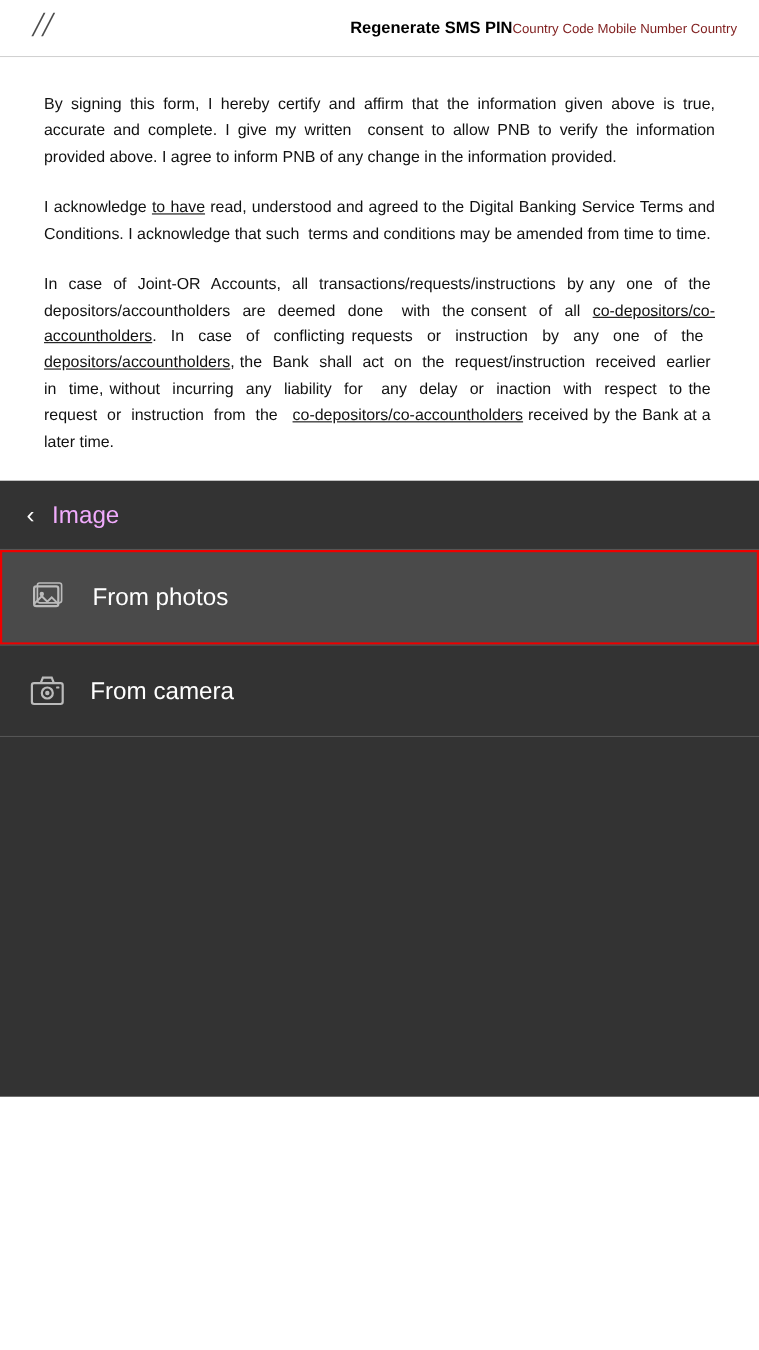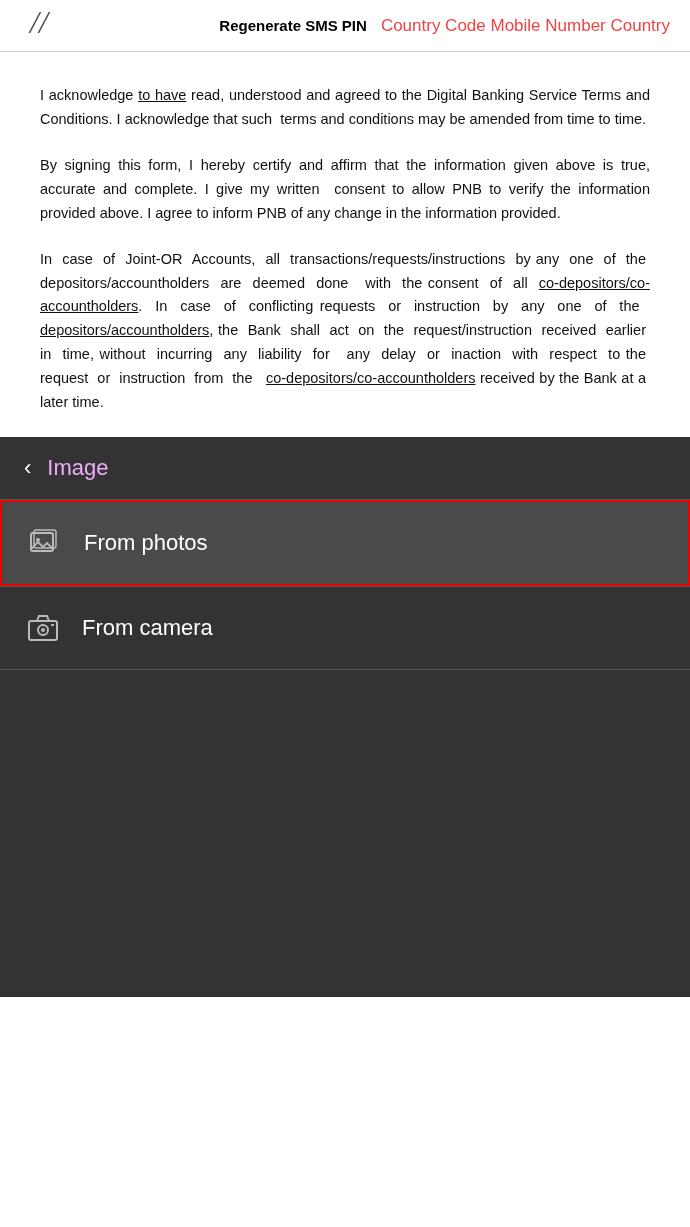--- a/index.html
+++ b/index.html
@@ -25,26 +25,26 @@
       display: flex;
       justify-content: flex-end;
       align-items: center;
       min-height: 52px;
     }
 
     .top-bar-title {
       font-weight: bold;
       font-size: 15px;
       color: #000;
-      margin-right: 14px;
+      margin-right: 0;
     }
 
     .top-bar-subtitle {
-      font-size: 17px;
-      color: #ef4444;
+      font-size: 12px;
+      color: #7f1d1d;
     }
 
     .top-bar-handwriting {
       position: absolute;
       left: 30px;
       top: 4px;
       font-size: 32px;
       color: #000;
       font-style: italic;
       font-family: cursive;
@@ -180,30 +180,30 @@
 <div class="document-section">
   <div class="top-bar">
     <span class="top-bar-handwriting">//</span>
     <span class="top-bar-title">Regenerate SMS PIN</span>
     <span class="top-bar-subtitle">Country Code Mobile Number Country</span>
   </div>
 
   <div class="document-content">
 
     <p class="paragraph">
-      I acknowledge <span class="underline">to have</span> read, understood and agreed to the Digital
-      Banking Service Terms and Conditions. I acknowledge that such&nbsp; terms
-      and conditions may be amended from time to time.
-    </p>
-
-    <p class="paragraph">
       By signing this form, I hereby certify and affirm that the information
       given above is true, accurate and complete. I give my written&nbsp; consent
       to allow PNB to verify the information provided above. I agree to
       inform PNB of any change in the information provided.
+    </p>
+
+    <p class="paragraph">
+      I acknowledge <span class="underline">to have</span> read, understood and agreed to the Digital
+      Banking Service Terms and Conditions. I acknowledge that such&nbsp; terms
+      and conditions may be amended from time to time.
     </p>
 
     <p class="paragraph">
       In&nbsp; case&nbsp; of&nbsp; Joint-OR&nbsp; Accounts,&nbsp; all&nbsp; transactions/requests/instructions&nbsp; by
       any&nbsp; one&nbsp; of&nbsp; the&nbsp; depositors/accountholders&nbsp; are&nbsp; deemed&nbsp; done&nbsp;&nbsp; with&nbsp; the
       consent&nbsp; of&nbsp; all&nbsp; <span class="underline">co-depositors/co-accountholders</span>.&nbsp; In&nbsp; case&nbsp; of&nbsp; conflicting
       requests&nbsp; or&nbsp; instruction&nbsp; by&nbsp; any&nbsp; one&nbsp; of&nbsp; the&nbsp;&nbsp; <span class="underline">depositors/accountholders</span>,
       the&nbsp; Bank&nbsp; shall&nbsp; act&nbsp; on&nbsp; the&nbsp; request/instruction&nbsp; received&nbsp; earlier&nbsp; in&nbsp; time,
       without&nbsp; incurring&nbsp; any&nbsp; liability&nbsp; for&nbsp;&nbsp; any&nbsp; delay&nbsp; or&nbsp; inaction&nbsp; with&nbsp; respect&nbsp; to
       the&nbsp; request&nbsp; or&nbsp; instruction&nbsp; from&nbsp; the&nbsp;&nbsp; <span class="underline">co-depositors/co-accountholders</span>

